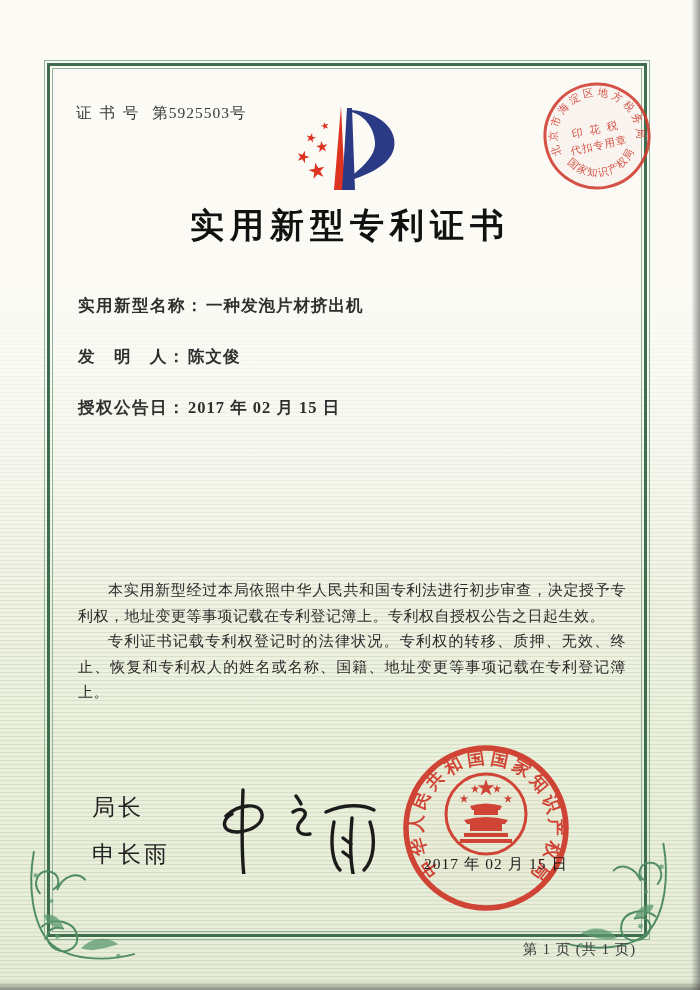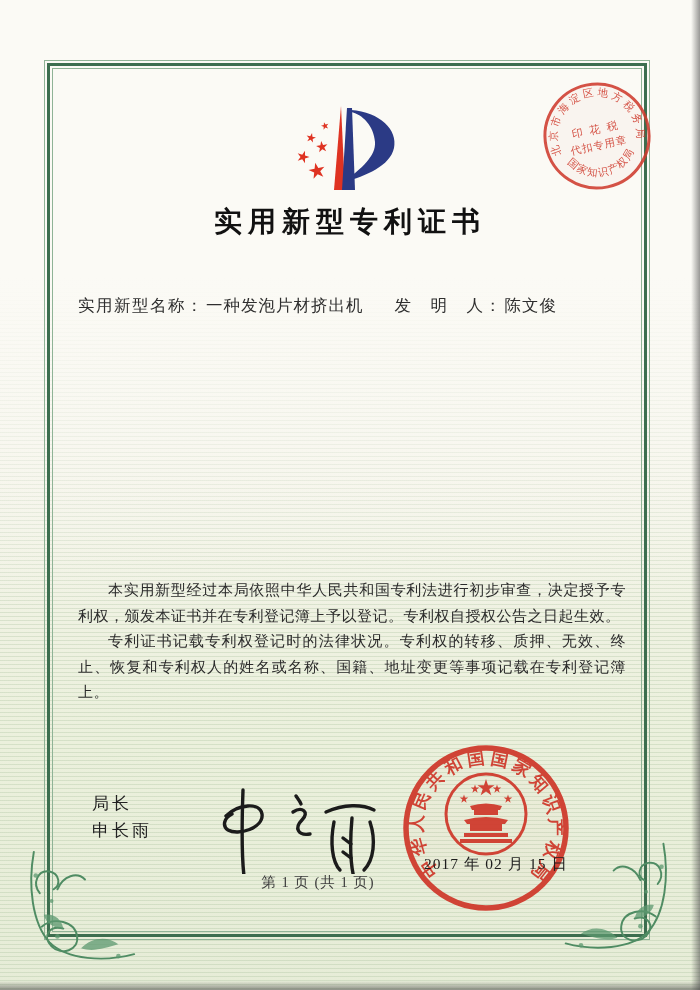--- a/index.html
+++ b/index.html
@@ -17,38 +17,38 @@
     background:linear-gradient(to left,rgba(70,70,70,.55),rgba(70,70,70,0));pointer-events:none;}
   .edge-bottom{position:absolute;left:0;bottom:0;width:700px;height:9px;
     background:linear-gradient(to top,rgba(70,70,70,.55),rgba(70,70,70,0));pointer-events:none;}
   .frame-outer{position:absolute;left:44px;top:60px;right:50px;bottom:50px;border:1px solid #8fb396;}
   .frame-mid{position:absolute;inset:2px;border:3px solid #3c6e4f;}
   .frame-inner{position:absolute;inset:2px;border:1px solid #8fb396;}
   .cert-no{position:absolute;left:76px;top:103px;font-size:15.5px;letter-spacing:2px;color:#3a3a3a;}
   .cert-no .num{margin-left:6px;letter-spacing:1px;}
   .logo{position:absolute;left:292px;top:100px;width:116px;height:96px;}
   .title{position:absolute;left:0;top:203px;width:700px;text-align:center;
-    font-size:28px;font-weight:bold;letter-spacing:6px;color:#111;}
-  .fields{position:absolute;left:78px;top:296px;display:flex;flex-direction:row;gap:31px;}
+    font-size:34px;font-weight:bold;letter-spacing:6px;color:#111;}
+  .fields{position:absolute;left:78px;top:296px;display:flex;flex-direction:column;gap:31px;font-weight:bold;}
   .field-row{font-size:16.5px;line-height:20px;color:#2e2e2e;letter-spacing:1px;white-space:nowrap;}
   .field-row .f-label{letter-spacing:1.5px;}
   .field-row .f-value{margin-left:2px;}
   .body-text{position:absolute;left:78px;top:578px;width:548px;font-size:15px;line-height:25.5px;
     color:#2b2b2b;text-align:justify;letter-spacing:.5px;}
   .body-text p{margin:0;text-indent:2em;}
   .issuer{position:absolute;left:92px;top:792px;font-family:Liberation Serif, serif;
-    font-size:17px;color:#222;letter-spacing:3px;}
-  .issuer .name{margin-top:4px;}
+    font-size:23px;color:#222;letter-spacing:3px;}
+  .issuer .name{margin-top:16px;}
   .signature{position:absolute;left:198px;top:778px;width:184px;height:96px;}
   .seal{position:absolute;left:400px;top:742px;width:172px;height:172px;opacity:.93;}
   .seal-date{position:absolute;left:408px;top:854px;width:176px;text-align:center;
     font-size:15.5px;color:#1d1d1d;letter-spacing:1px;}
   .tax-stamp{position:absolute;left:541px;top:80px;width:112px;height:112px;
     transform:rotate(-12deg);opacity:.88;}
-  .footer{position:absolute;left:0;top:873px;width:636px;text-align:center;font-size:14.5px;
+  .footer{position:absolute;left:0;top:940px;width:636px;text-align:right;font-size:14.5px;
     color:#3c3c3c;letter-spacing:1px;}
   .flourish-left{position:absolute;left:24px;top:846px;width:118px;height:118px;}
   .flourish-right{position:absolute;left:558px;top:838px;width:115px;height:115px;transform:scaleX(-1);}
   svg text{font-family:"Liberation Serif","DejaVu Serif",serif;}
 </style>
 </head>
 <body>
 
 <div class="page">
 
@@ -57,20 +57,24 @@
       <path id="star5" d="M0,-1 L0.2245,-0.309 L0.951,-0.309 L0.3633,0.118 L0.5878,0.809 L0,0.382 L-0.5878,0.809 L-0.3633,0.118 L-0.951,-0.309 L-0.2245,-0.309 Z"></path>
     </defs>
   </svg>
 
   <div class="frame-outer">
     <div class="frame-mid">
       <div class="frame-inner"></div>
     </div>
   </div>
 
+  <div class="cert-no">
+    <span>证 书 号</span>
+    <span class="num">第5925503号</span>
+  </div>
 
   <svg class="logo" viewBox="0 0 116 96">
     <g fill="#df3322">
       <use href="#star5" transform="translate(33,26) scale(4) rotate(-15)"></use>
       <use href="#star5" transform="translate(19,38) scale(5) rotate(12)"></use>
       <use href="#star5" transform="translate(30,47) scale(6) rotate(-8)"></use>
       <use href="#star5" transform="translate(11,57) scale(6.5) rotate(18)"></use>
       <use href="#star5" transform="translate(25,71) scale(8.5) rotate(-12)"></use>
     </g>
     <polygon points="49,6 42,90 53,90" fill="#df3322"></polygon>
@@ -98,24 +102,27 @@
 
   <div class="title">实用新型专利证书</div>
 
   <div class="fields">
     <div class="field-row">
       <span class="f-label">实用新型名称：</span><span class="f-value">一种发泡片材挤出机</span>
     </div>
     <div class="field-row">
       <span class="f-label">发　明　人：</span><span class="f-value">陈文俊</span>
     </div>
+    <div class="field-row">
+      <span class="f-label">授权公告日：</span><span class="f-value">2017 年 02 月 15 日</span>
+    </div>
   </div>
 
   <div class="body-text">
-    <p>本实用新型经过本局依照中华人民共和国专利法进行初步审查，决定授予专利权，颁发本证书并在专利登记簿上予以登记。专利权自授权公告之日起生效。</p>
+    <p>本实用新型经过本局依照中华人民共和国专利法进行初步审查，决定授予专利权，地址变更等事项记载在专利登记簿上。专利权自授权公告之日起生效。</p>
     <p>专利证书记载专利权登记时的法律状况。专利权的转移、质押、无效、终止、恢复和专利权人的姓名或名称、国籍、地址变更等事项记载在专利登记簿上。</p>
   </div>
 
   <div class="issuer">
     <div>局长</div>
     <div class="name">申长雨</div>
   </div>
 
   <svg class="signature" viewBox="0 0 184 96">
     <g fill="none" stroke="#1b1b1b" stroke-width="3.4" stroke-linecap="round" stroke-linejoin="round">

